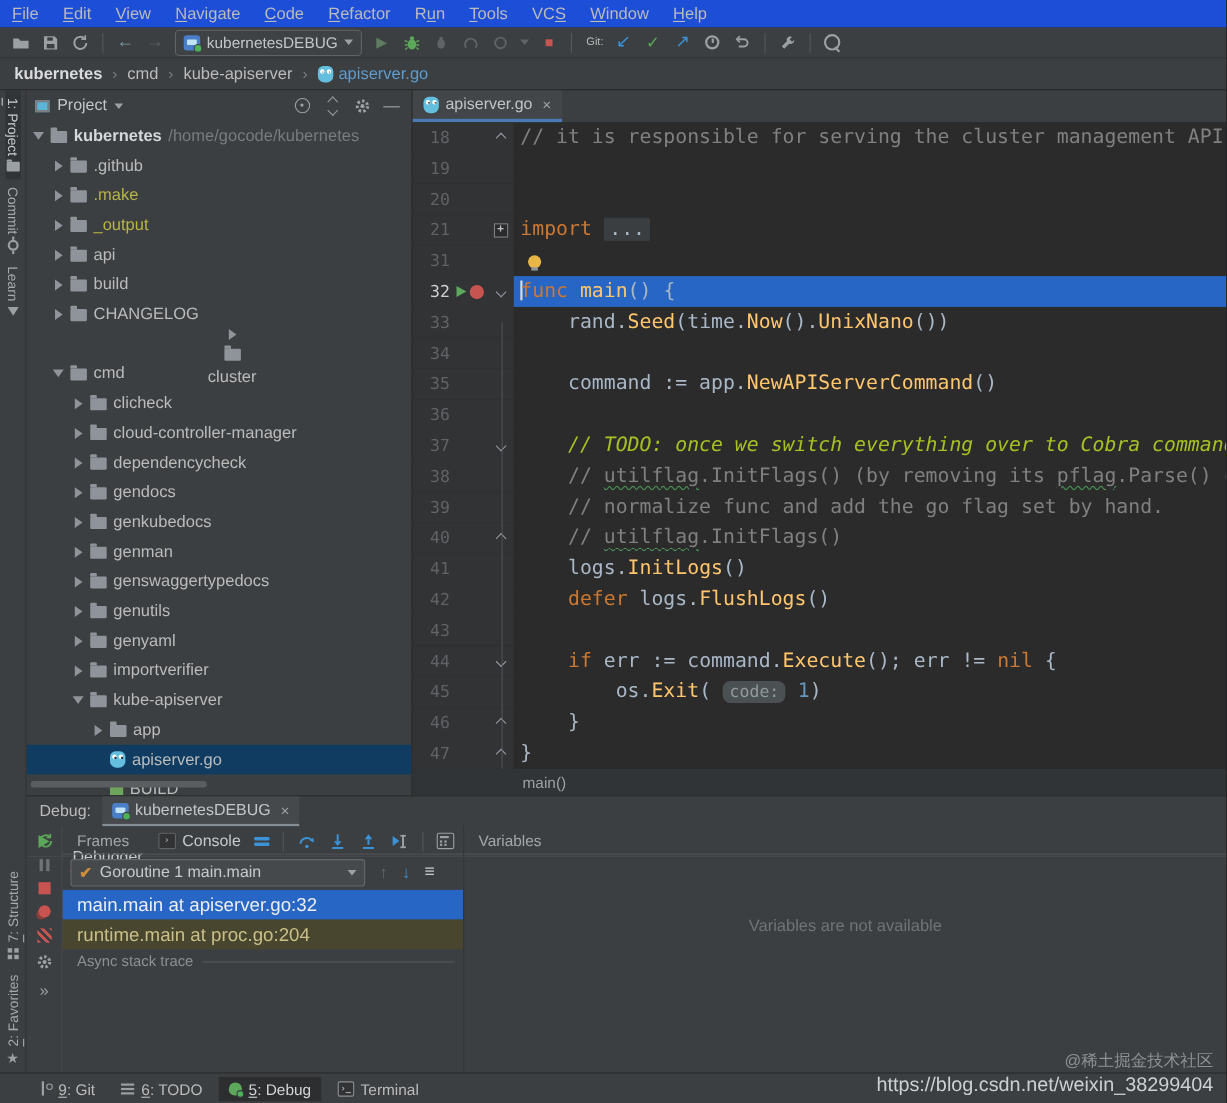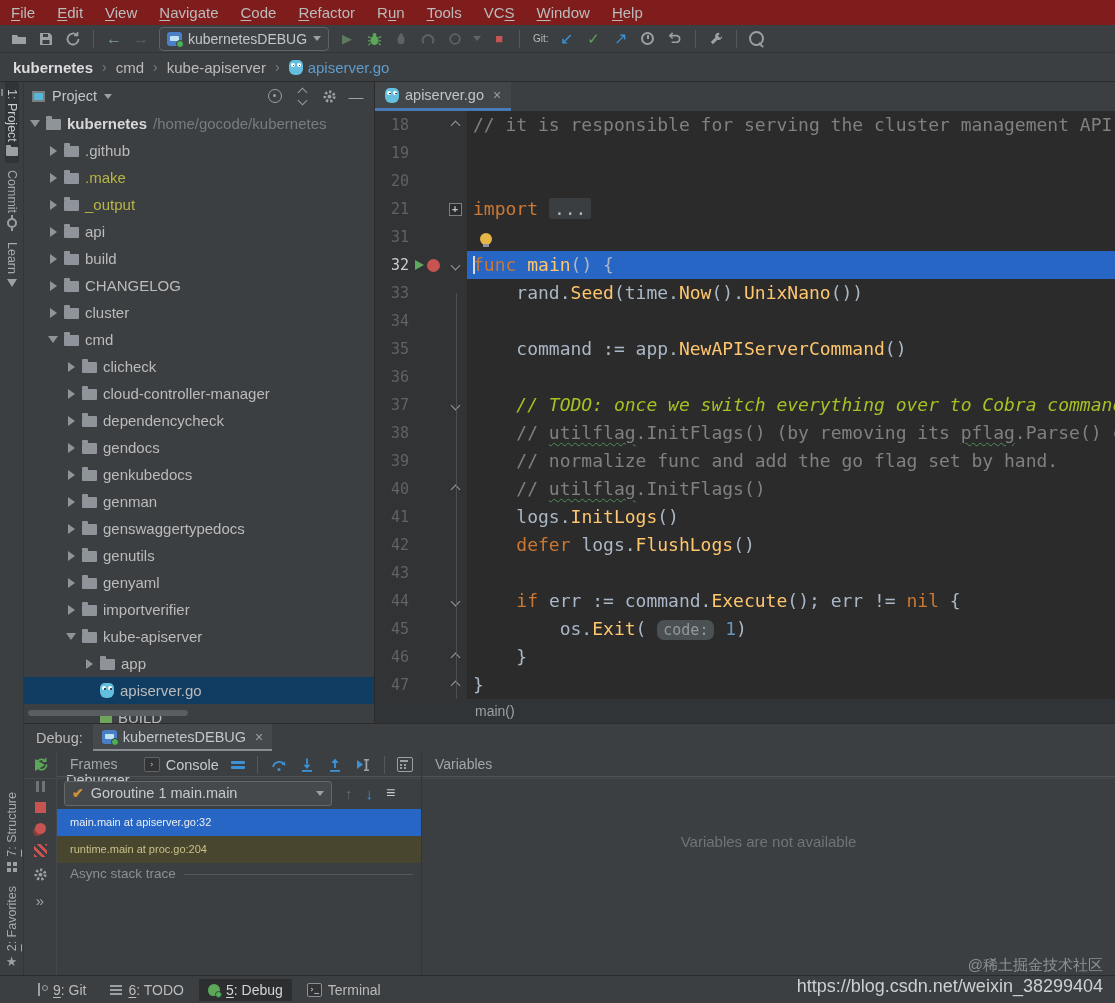--- a/index.html
+++ b/index.html
@@ -1,21 +1,21 @@
 <!DOCTYPE html>
 <html><head>
 <meta charset="utf-8">
 <style>
   html,body{margin:0;padding:0;background:#222426;}
   #app{position:relative;width:1115px;height:1003px;background:#2b2b2b;overflow:hidden;
        font-family:"Liberation Sans",sans-serif;color:#bbbbbb;-webkit-font-smoothing:antialiased;}
   .mn{text-decoration:underline;text-underline-offset:2px;}
 
   
-  #menubar{position:absolute;left:0;top:0;width:1115px;height:25px;background:#7f1d1d;
+  #menubar{position:absolute;left:0;top:0;width:1115px;height:25px;background:#1d4ed8;
            display:flex;align-items:center;font-size:15px;color:#bbbbbb;}
   .menu-item{padding:0 11px;cursor:default;}
 
   
   #toolbar{position:absolute;left:0;top:25px;width:1115px;height:28px;background:#3c3f41;
            display:flex;align-items:center;gap:9px;padding-left:10px;box-sizing:border-box;
            border-bottom:1px solid #323537;}
   .tsep{width:1px;height:18px;background:#55585a;margin:0 2px;}
   .ic{display:inline-flex;align-items:center;justify-content:center;width:18px;height:18px;}
   .arrowch{font-size:16px;line-height:18px;}
@@ -157,21 +157,21 @@
   .gear-svg{display:block;}
   .more{color:#9ba0a3;font-size:15px;}
   #frames{position:absolute;left:33px;top:27px;width:364px;height:225px;}
   .panel-head{height:26px;display:flex;align-items:center;padding-left:13px;font-size:14px;color:#a3a7aa;
               border-bottom:1px solid #515456;box-sizing:border-box;}
   #goroutine-row{height:32px;display:flex;align-items:center;gap:13px;padding-left:7px;}
   #goroutine-combo{display:flex;align-items:center;gap:7px;width:268px;height:25px;background:#45494b;
                    border:1px solid #646869;border-radius:3px;padding:0 7px;font-size:14.5px;color:#c7cacd;box-sizing:border-box;}
   #goroutine-combo .spacer{flex:1;}
   .check-orange{color:#cf8e3c;font-size:14px;font-weight:bold;}
-  .fr-row{height:27px;line-height:27px;padding-left:13px;font-size:11px;white-space:nowrap;overflow:hidden;}
+  .fr-row{height:27px;line-height:27px;padding-left:13px;font-size:17px;white-space:nowrap;overflow:hidden;}
   .fr-row.selected{background:#2766c4;color:#eceef0;}
   .fr-row.lib{background:#49462f;color:#c9c088;}
   .fr-row.label{height:22px;line-height:22px;color:#8c9093;font-size:13.5px;display:flex;align-items:center;gap:8px;}
   .fr-row.label::after{content:"";flex:1;height:1px;background:#55585a;margin-right:8px;}
   #variables{position:absolute;left:397px;top:27px;width:694px;height:225px;border-left:1px solid #333638;box-sizing:border-box;}
   #vars-empty{position:absolute;left:0;top:82px;width:100%;text-align:center;font-size:15px;color:#6f7477;}
 
   
   #statusbar{position:absolute;left:0;top:975px;width:1115px;height:28px;background:#3c3f41;
              border-top:1px solid #2b2b2b;box-sizing:border-box;display:flex;align-items:center;
@@ -403,21 +403,21 @@
           <span class="tfolder"></span>
           <span class="tlabel">build</span>
         </div>
         <div class="trow" style="padding-left: 24px;">
           <span class="tarrow">
             <span class="tri-r"></span>
           </span>
           <span class="tfolder"></span>
           <span class="tlabel">CHANGELOG</span>
         </div>
-        <div class="trow" style="padding-left: 24px;">
+        <div class="trow" style="padding-left: 24px; flex-direction: column;">
           <span class="tarrow">
             <span class="tri-r"></span>
           </span>
           <span class="tfolder"></span>
           <span class="tlabel">cluster</span>
         </div>
         <div class="trow" style="padding-left: 24px;">
           <span class="tarrow">
             <span class="tri-d"></span>
           </span>

